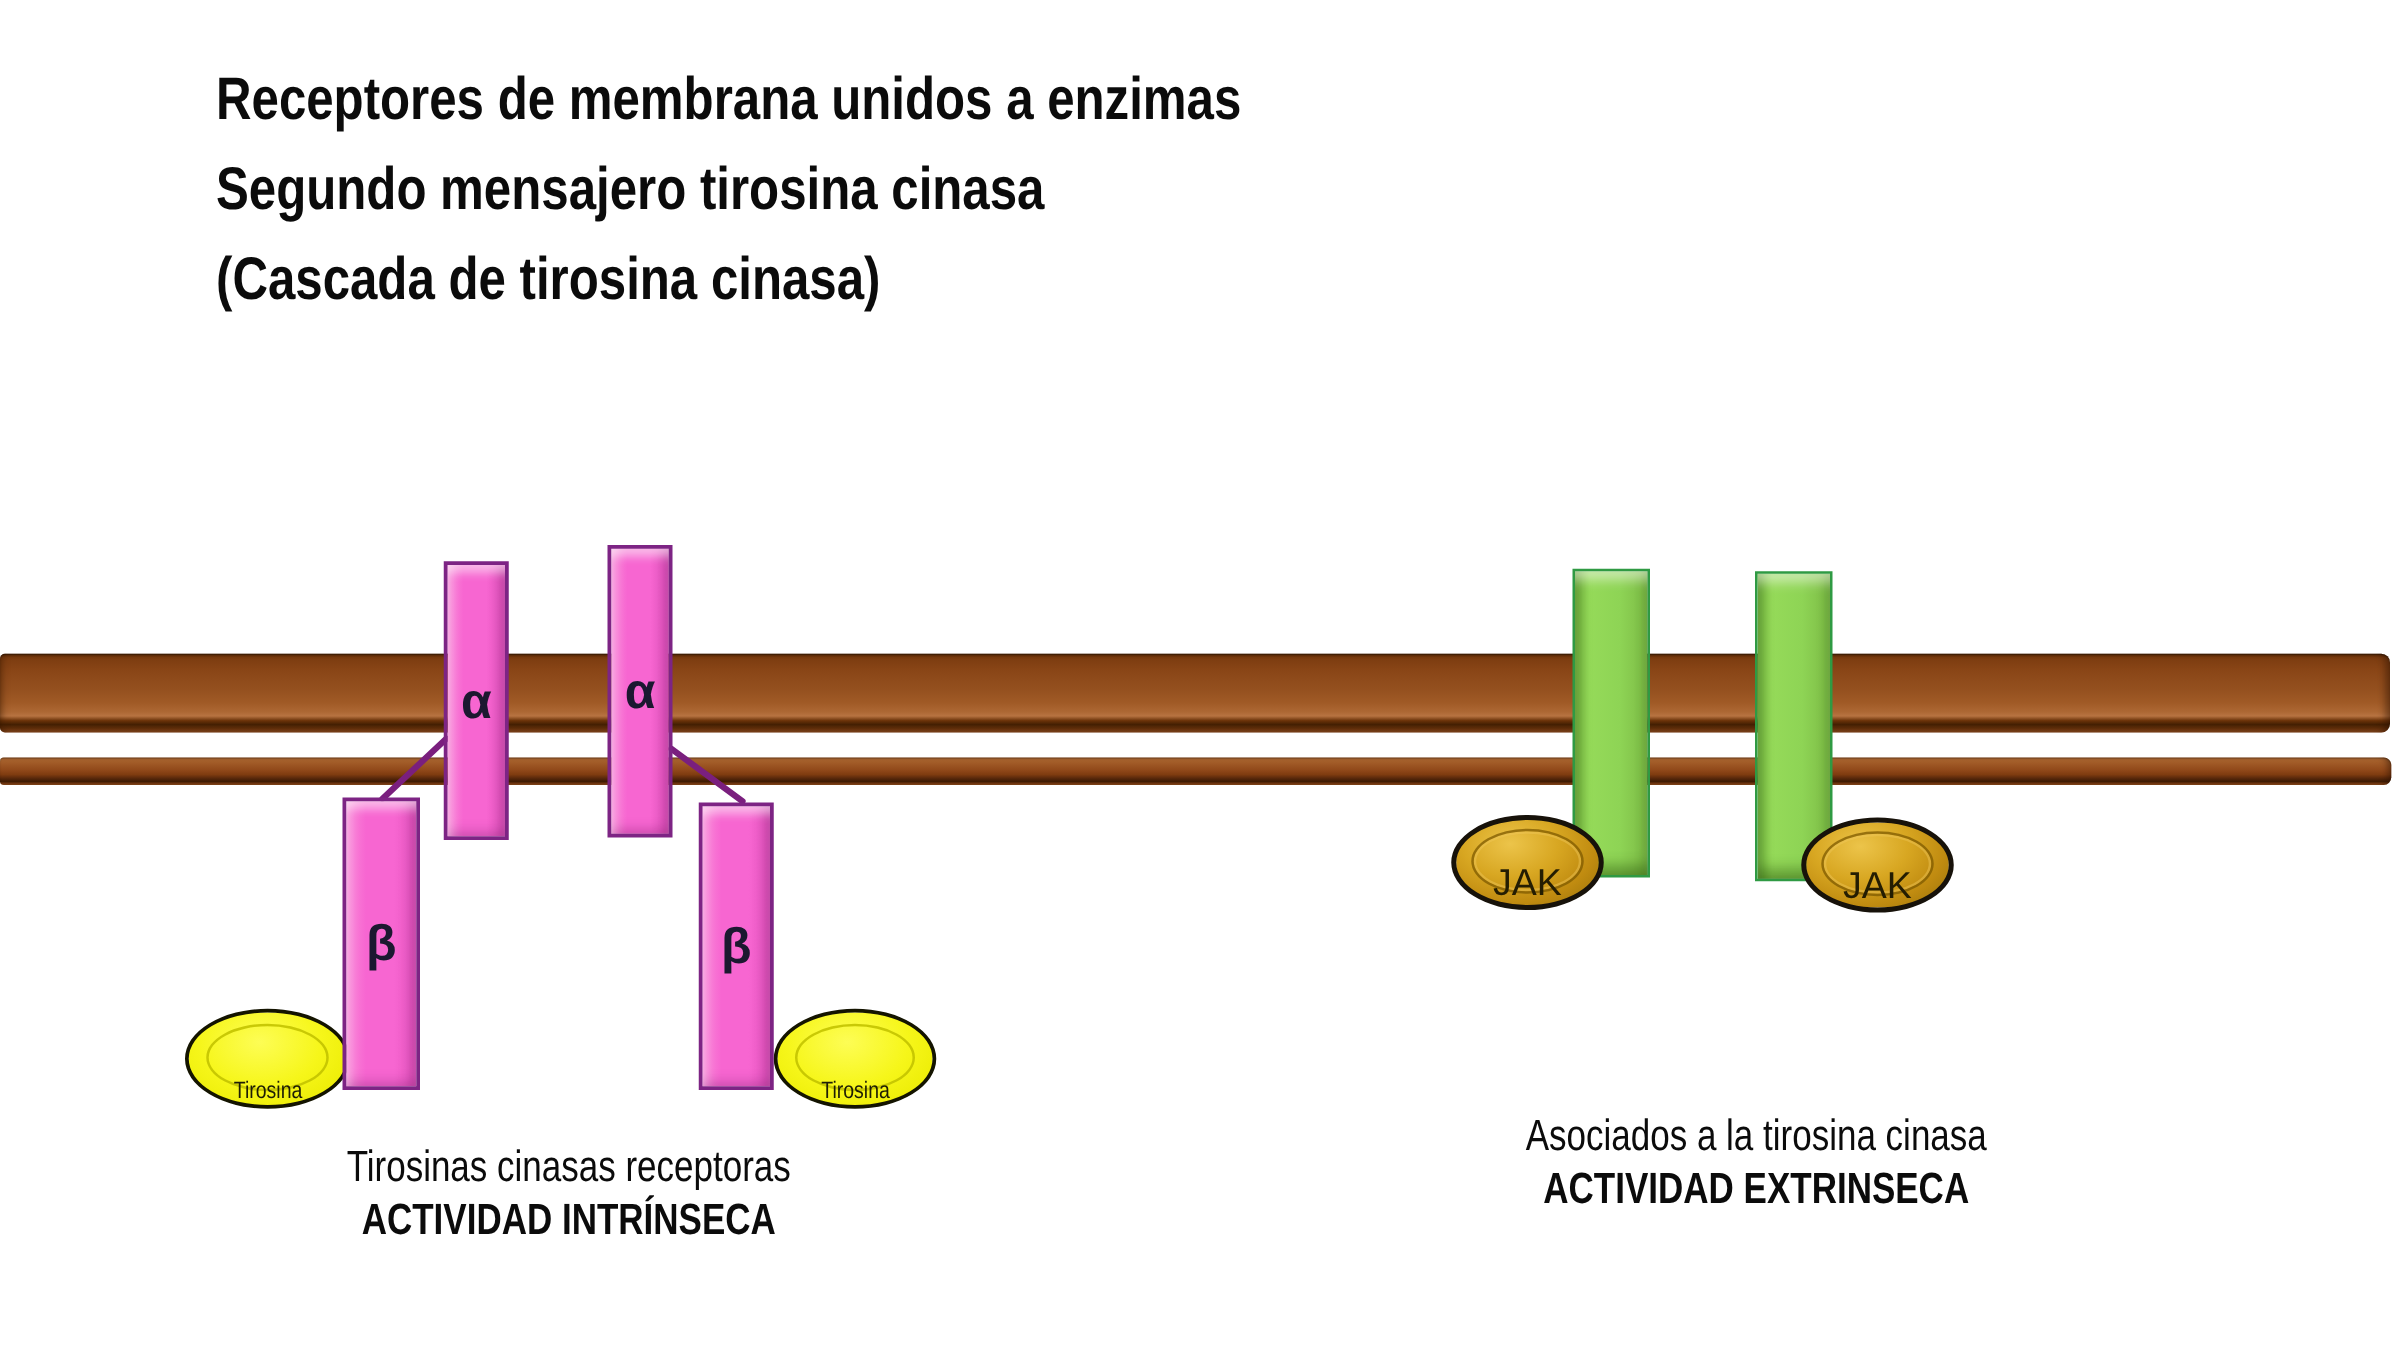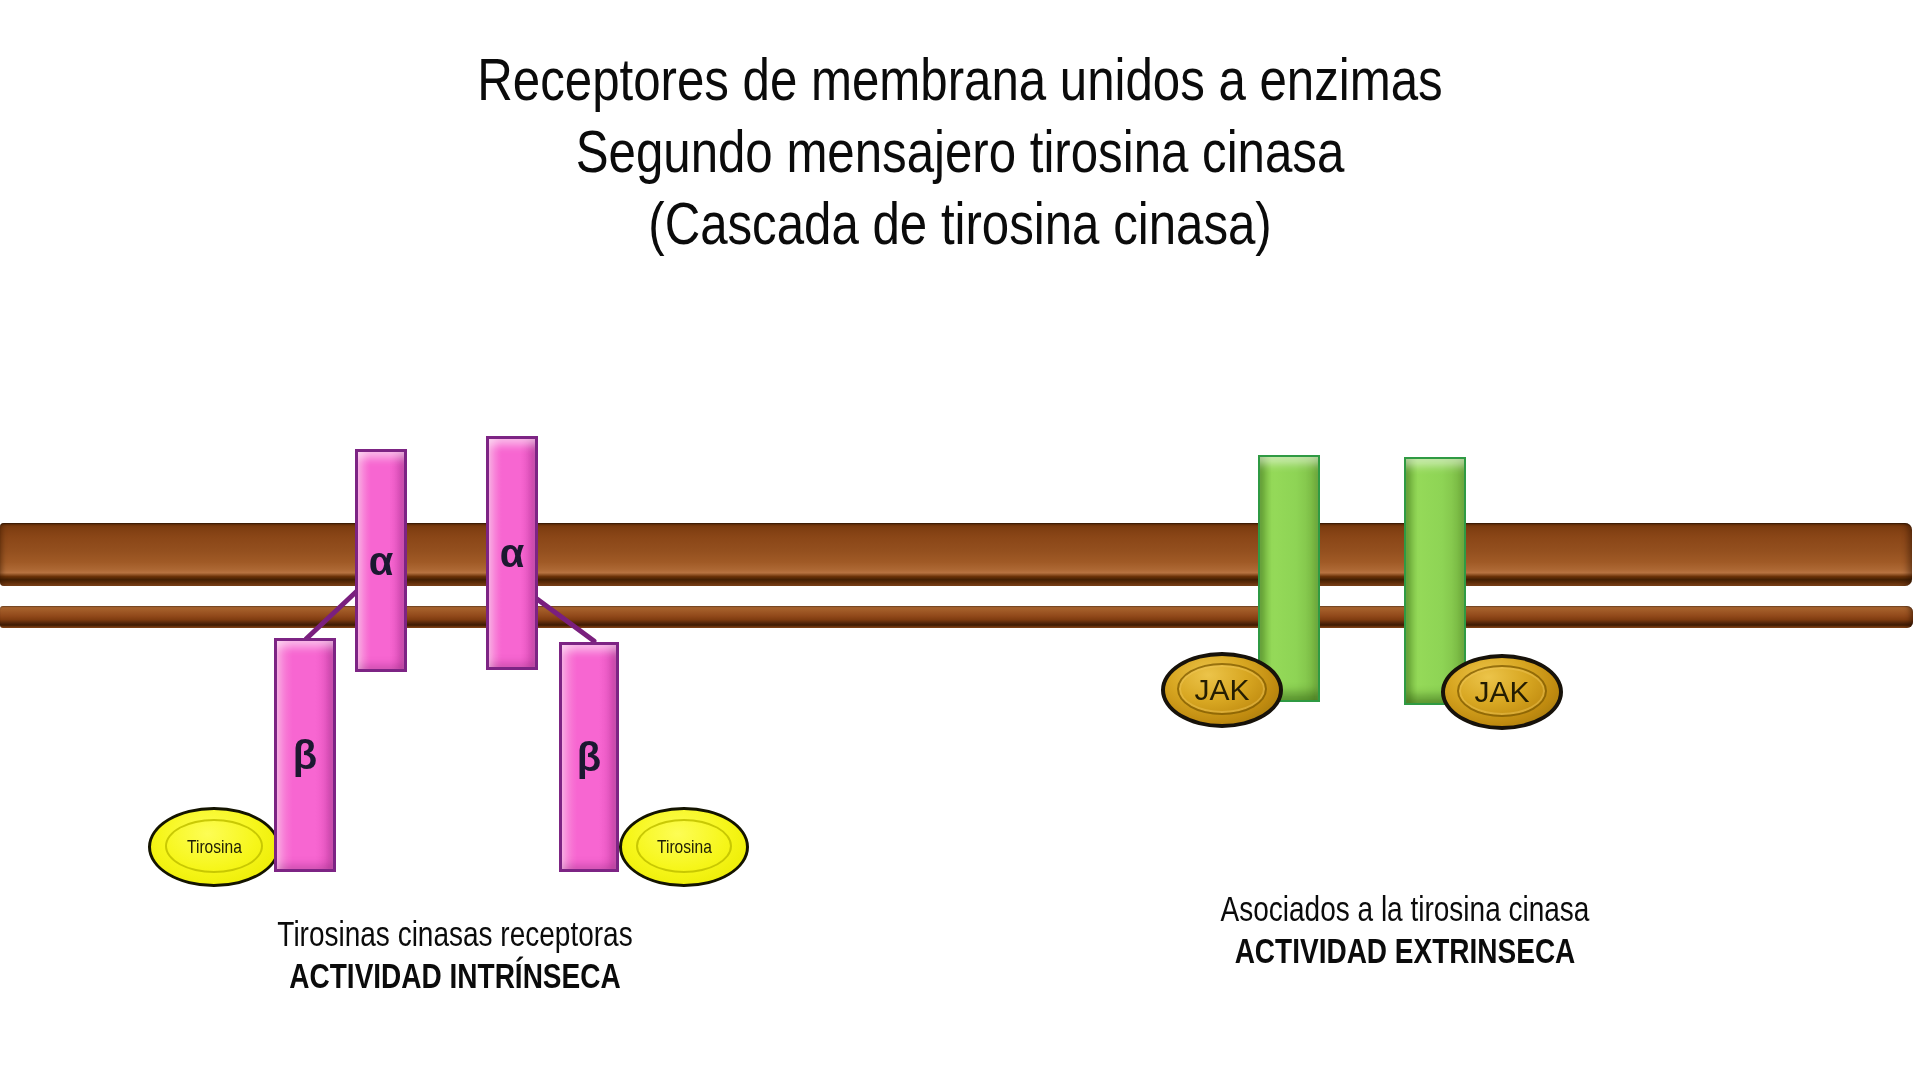--- a/index.html
+++ b/index.html
@@ -9,25 +9,25 @@
     height: 1080px;
     overflow: hidden;
     background: #ffffff;
     font-family: "Liberation Sans", sans-serif;
   }
 
   
   .title-block {
     position: absolute;
     top: 44px; left: 0; right: 0;
-    text-align: center;
+    text-align: left;
     color: #0b0b0b;
-    font-size: 60px;
+    font-size: 48px;
     line-height: 72px;
-    font-weight: 400;
+    font-weight: 700;
   }
   .title-line { transform: scaleX(0.82); transform-origin: 50% 50%; white-space: nowrap; }
 
   
   .membrane { position: absolute; left: 0; z-index: 2; }
   .membrane-top {
     top: 523px; width: 1912px; height: 63px;
     border-radius: 4px 7px 7px 4px;
     background: linear-gradient(180deg,
       #5c2b07 0%, #7c3c10 5%, #8a4617 22%, #94501f 45%,
@@ -86,21 +86,21 @@
       inset 0 -14px 10px -6px rgba(40,85,10,0.45);
   }
   .green-1 { left: 1258px; top: 455px; width: 62px; height: 247px; }
   .green-2 { left: 1404px; top: 457px; width: 62px; height: 248px; }
 
   
   .ellipse {
     position: absolute;
     border-radius: 50%;
     display: flex;
-    align-items: center;
+    align-items: flex-end;
     justify-content: center;
     box-sizing: border-box;
   }
   .ellipse .ring {
     position: absolute;
     border-radius: 50%;
     pointer-events: none;
   }
   .ellipse-yellow {
     z-index: 1;

